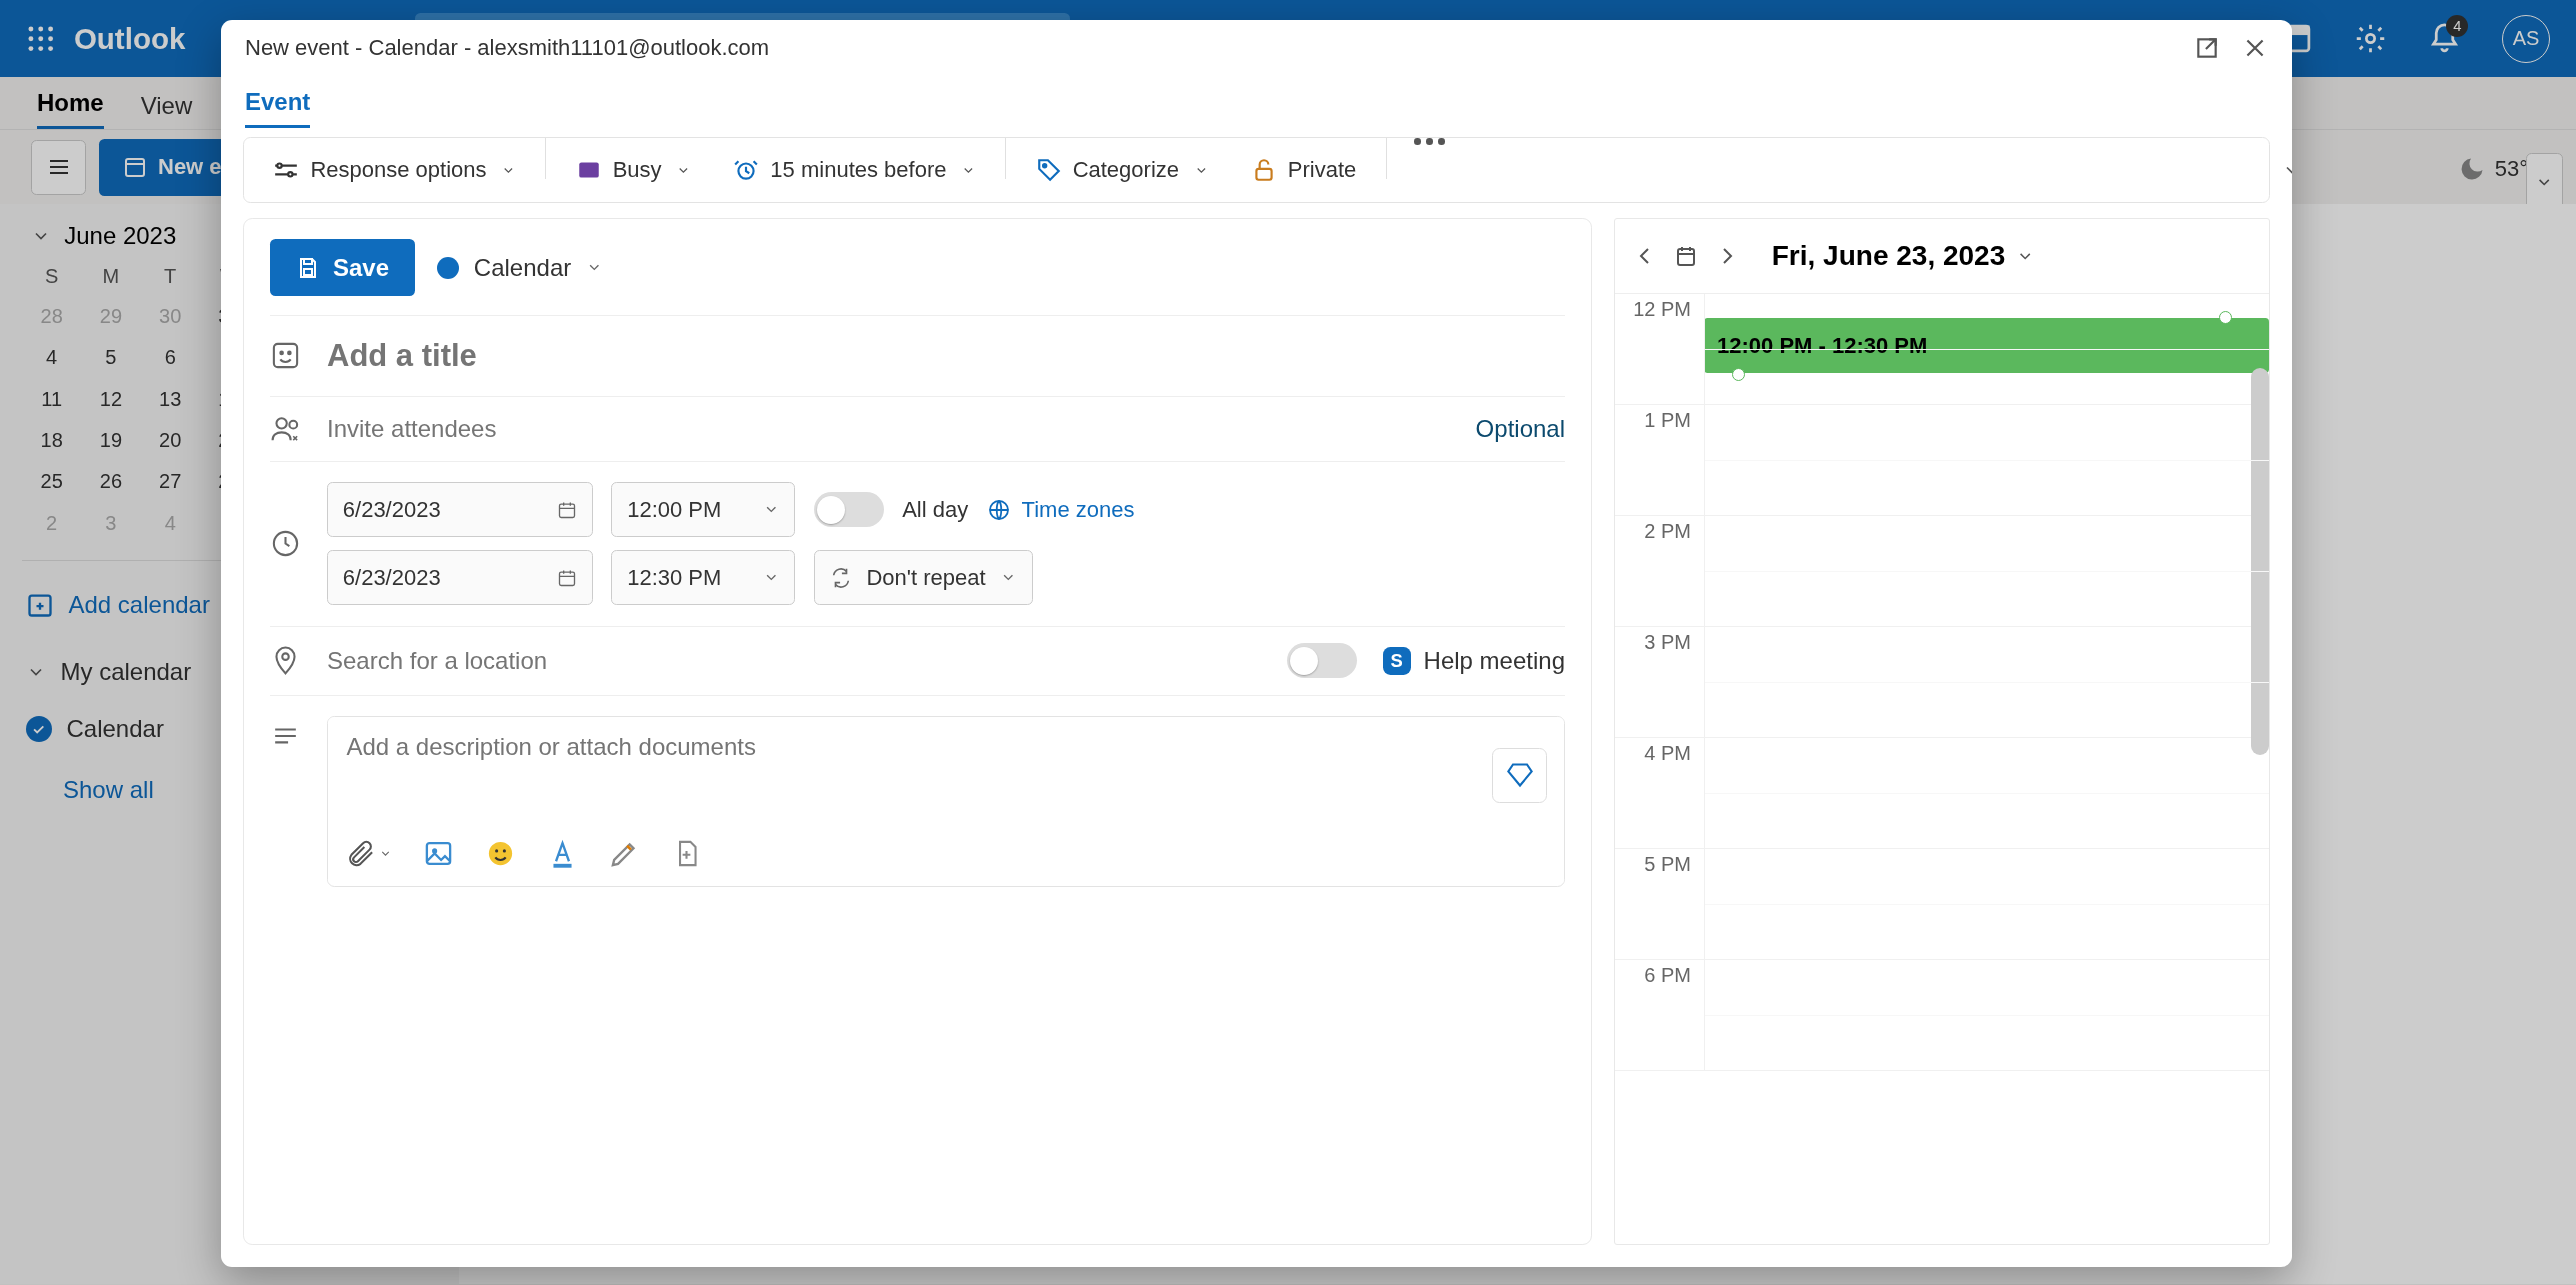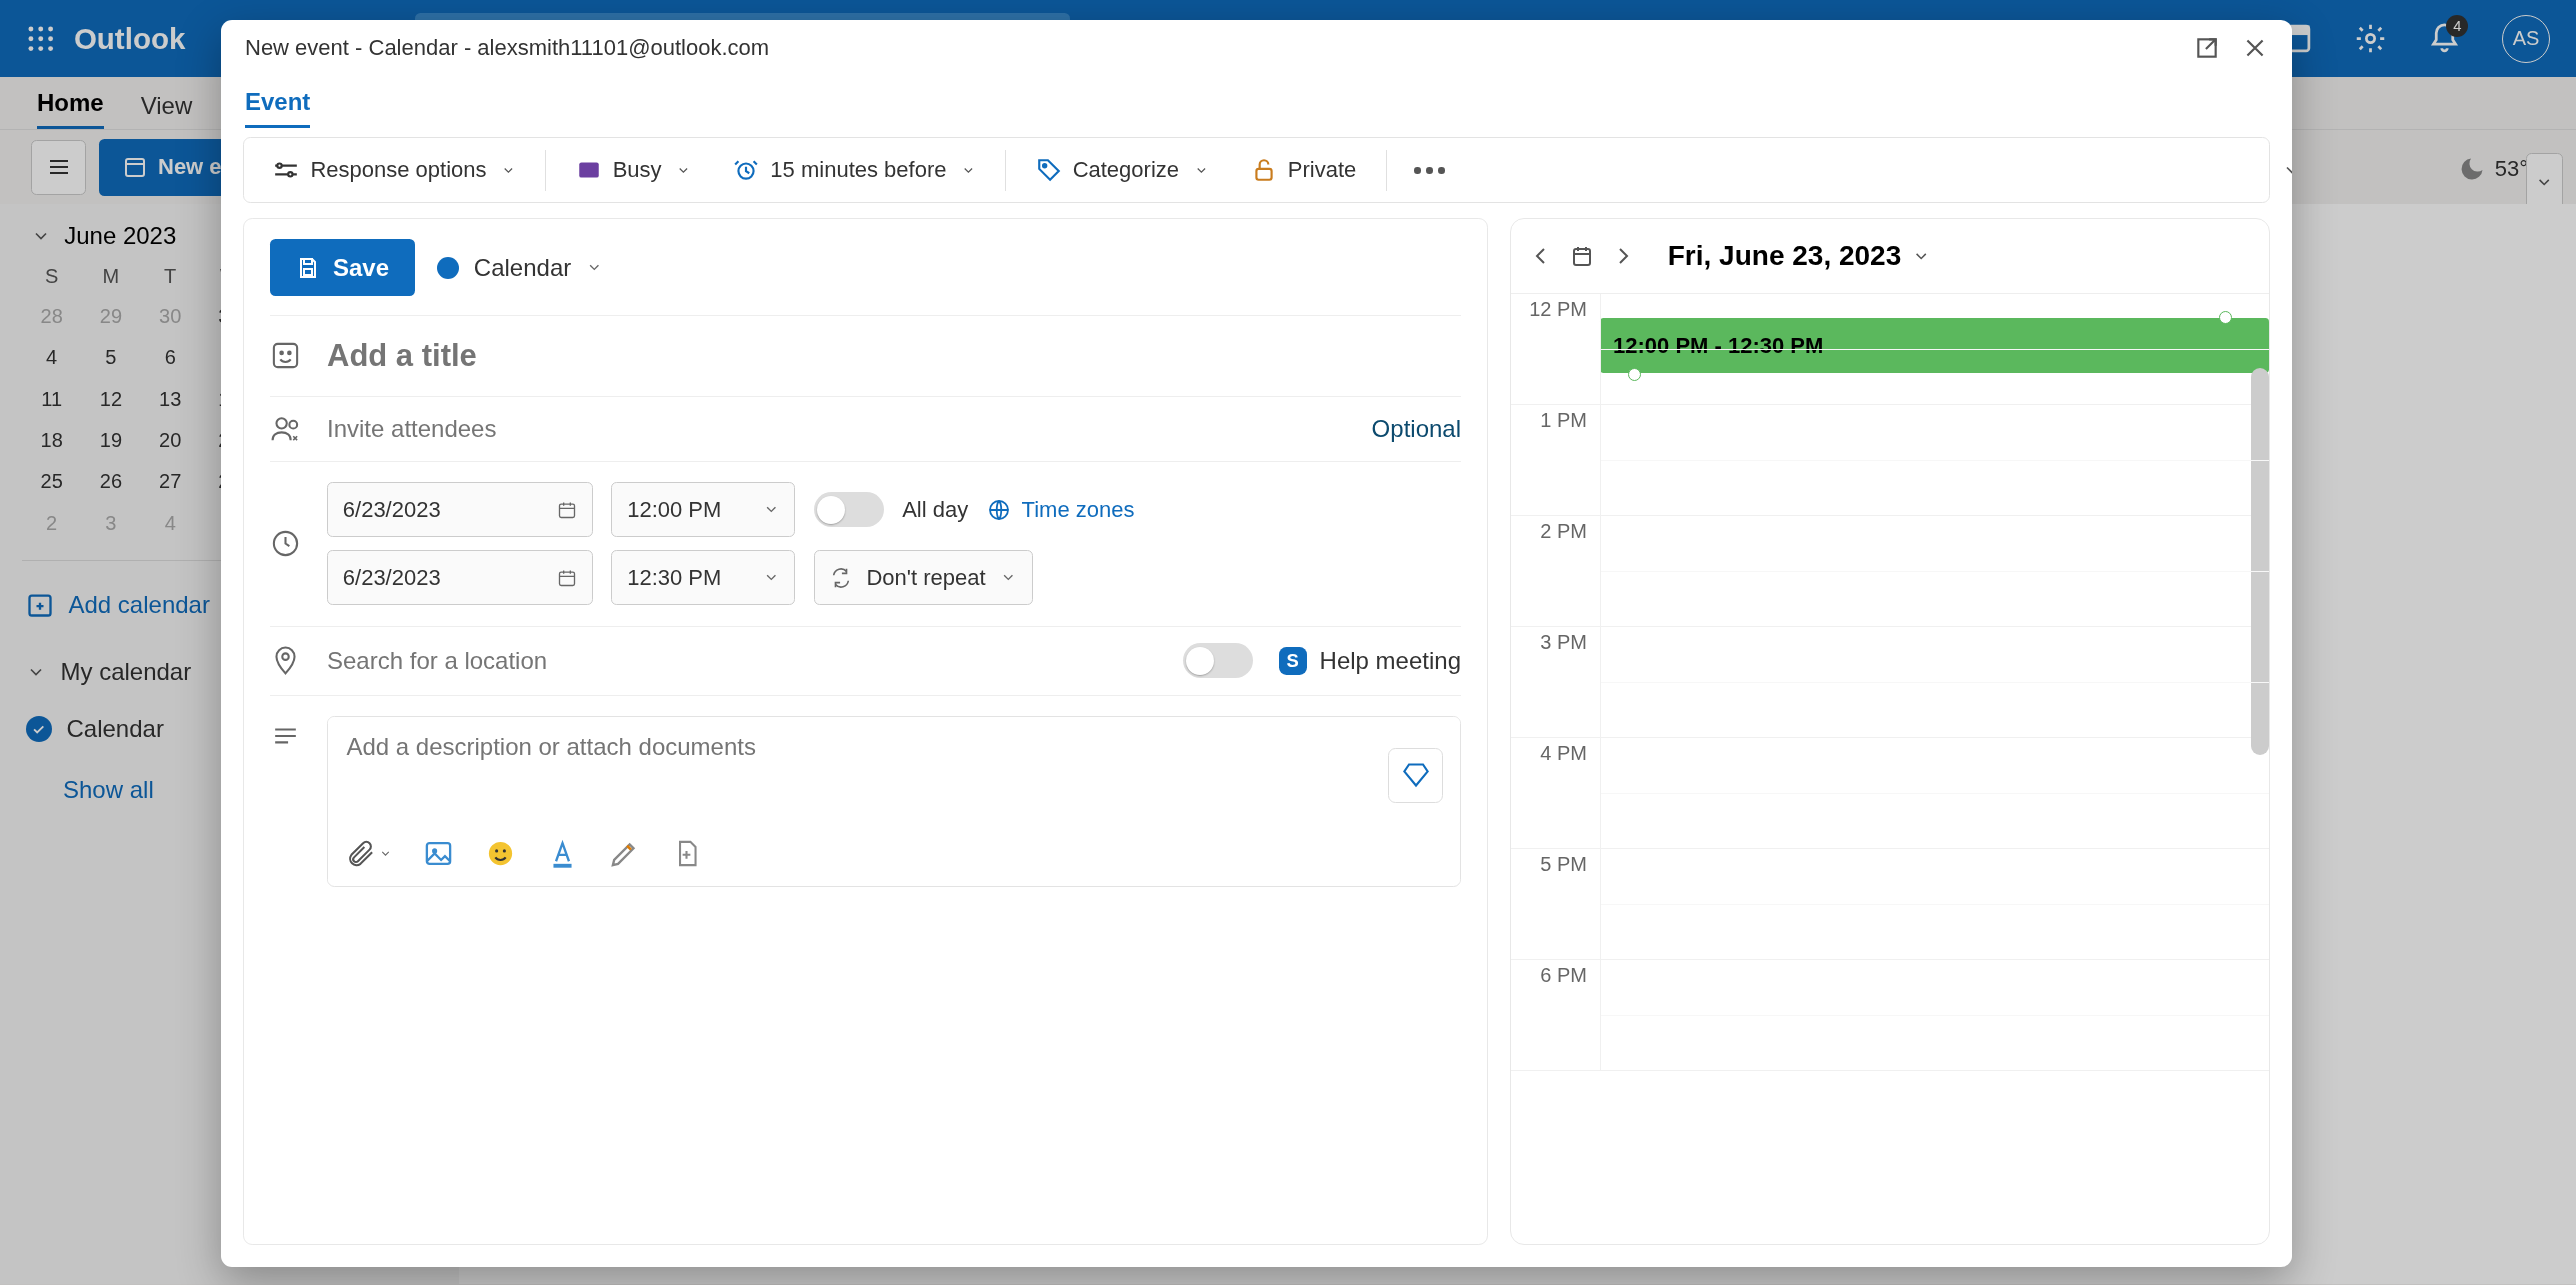--- a/index.html
+++ b/index.html
@@ -176,21 +176,21 @@
   display:inline-block;
   font-size:24px; font-weight:600; color:#0F6CBD;
   padding:13px 0 9.2px;
   border-bottom: 3.7px solid #0F6CBD;
 }
 .modal-ribbon {
   margin: 9.2px 22px 14.8px;
   height: 66px;
   border:0.9px solid #e3e3e3;
   border-radius:7.4px;
-  display:flex; align-items:center;
+  display:flex; 
   padding: 0 11px;
   gap:5.5px;
   position:relative;
 }
 .ribbon-item {
   display:flex; align-items:center; gap:11px;
   padding: 0 18.4px;
   height:100%;
   font-size:22px; color:#333;
   cursor:pointer;
@@ -217,23 +217,23 @@
 .form-panel {
   flex:1;
   background:#fff;
   border:0.9px solid #e8e8e8;
   border-radius:9.2px;
   padding: 20px 26px;
   display:flex; flex-direction:column;
   position:relative;
 }
 .sched-panel {
-  width:760px;
+  width:656px;
   border:0.9px solid #e8e8e8;
-  border-radius:14px;
+  border-radius:3px;
   display:flex; flex-direction:column;
 }
 
 .save-row { display:flex; align-items:center; gap:22px; margin-bottom:18.4px; }
 .save-btn {
   height:57px; padding:0 26px;
   background:#0F6CBD; color:#fff; border:none;
   border-radius:5.5px;
   font-size:24px; font-weight:600;
   display:flex; align-items:center; gap:13px;

